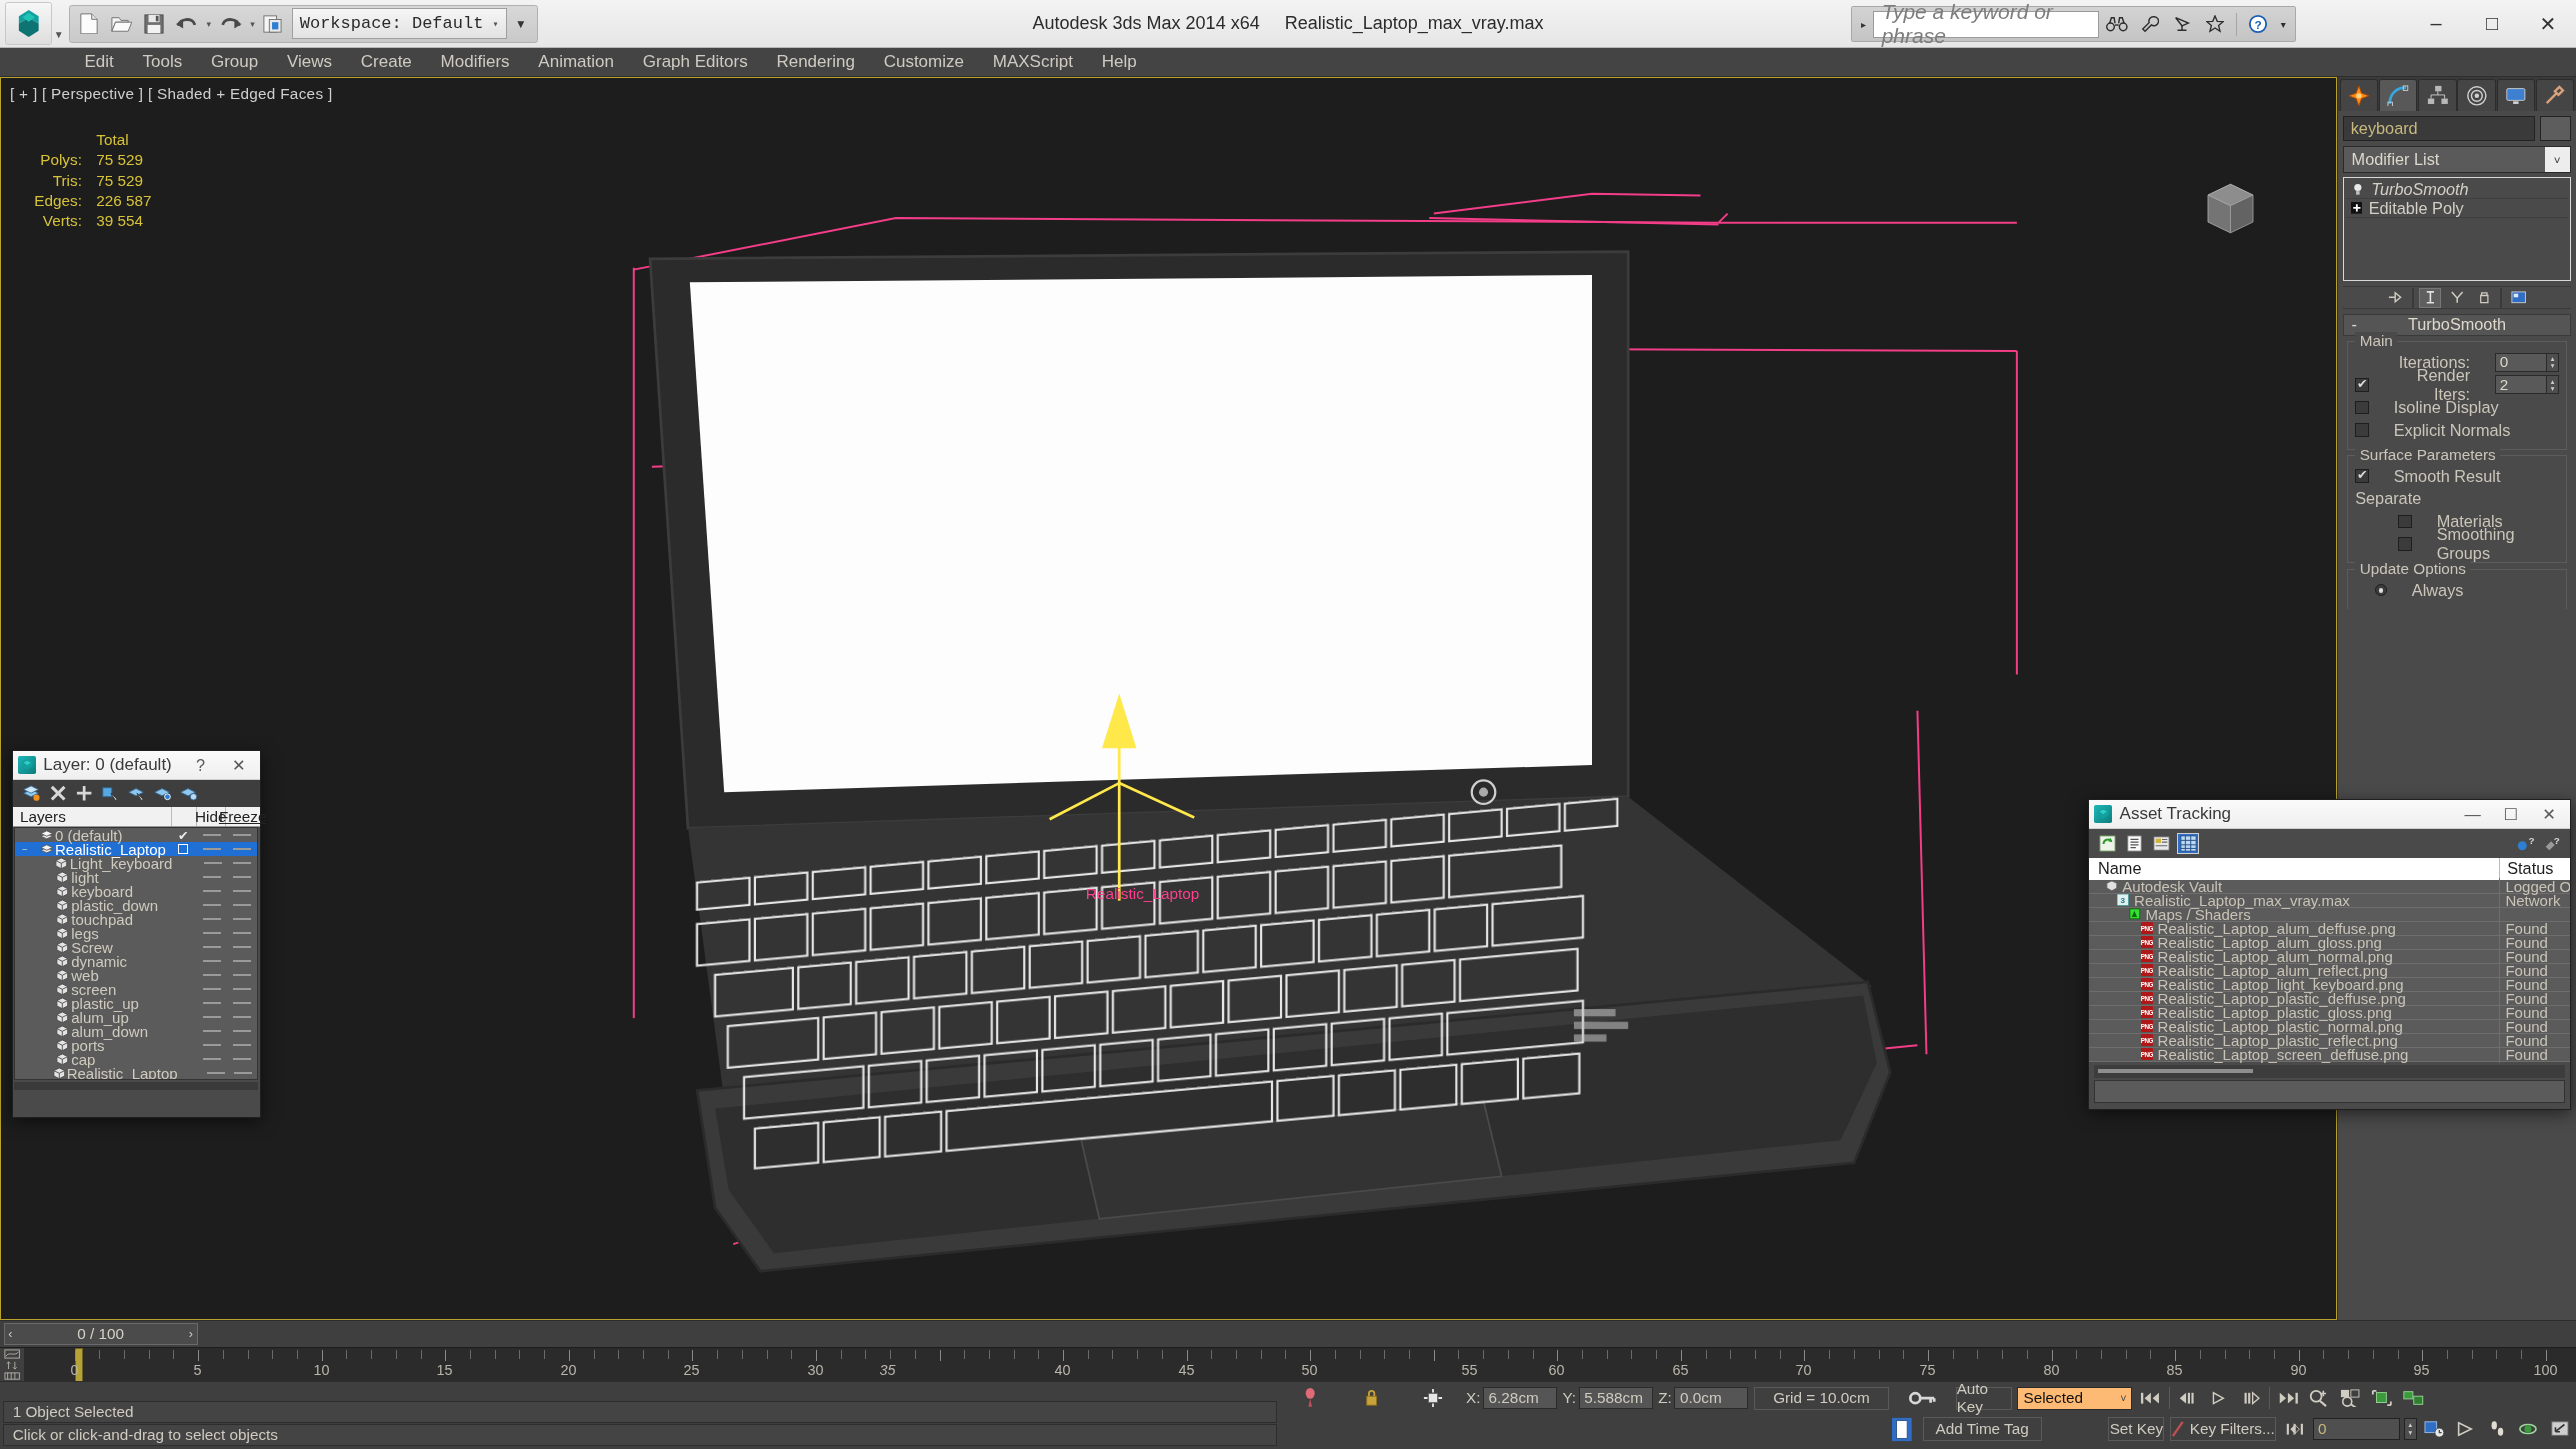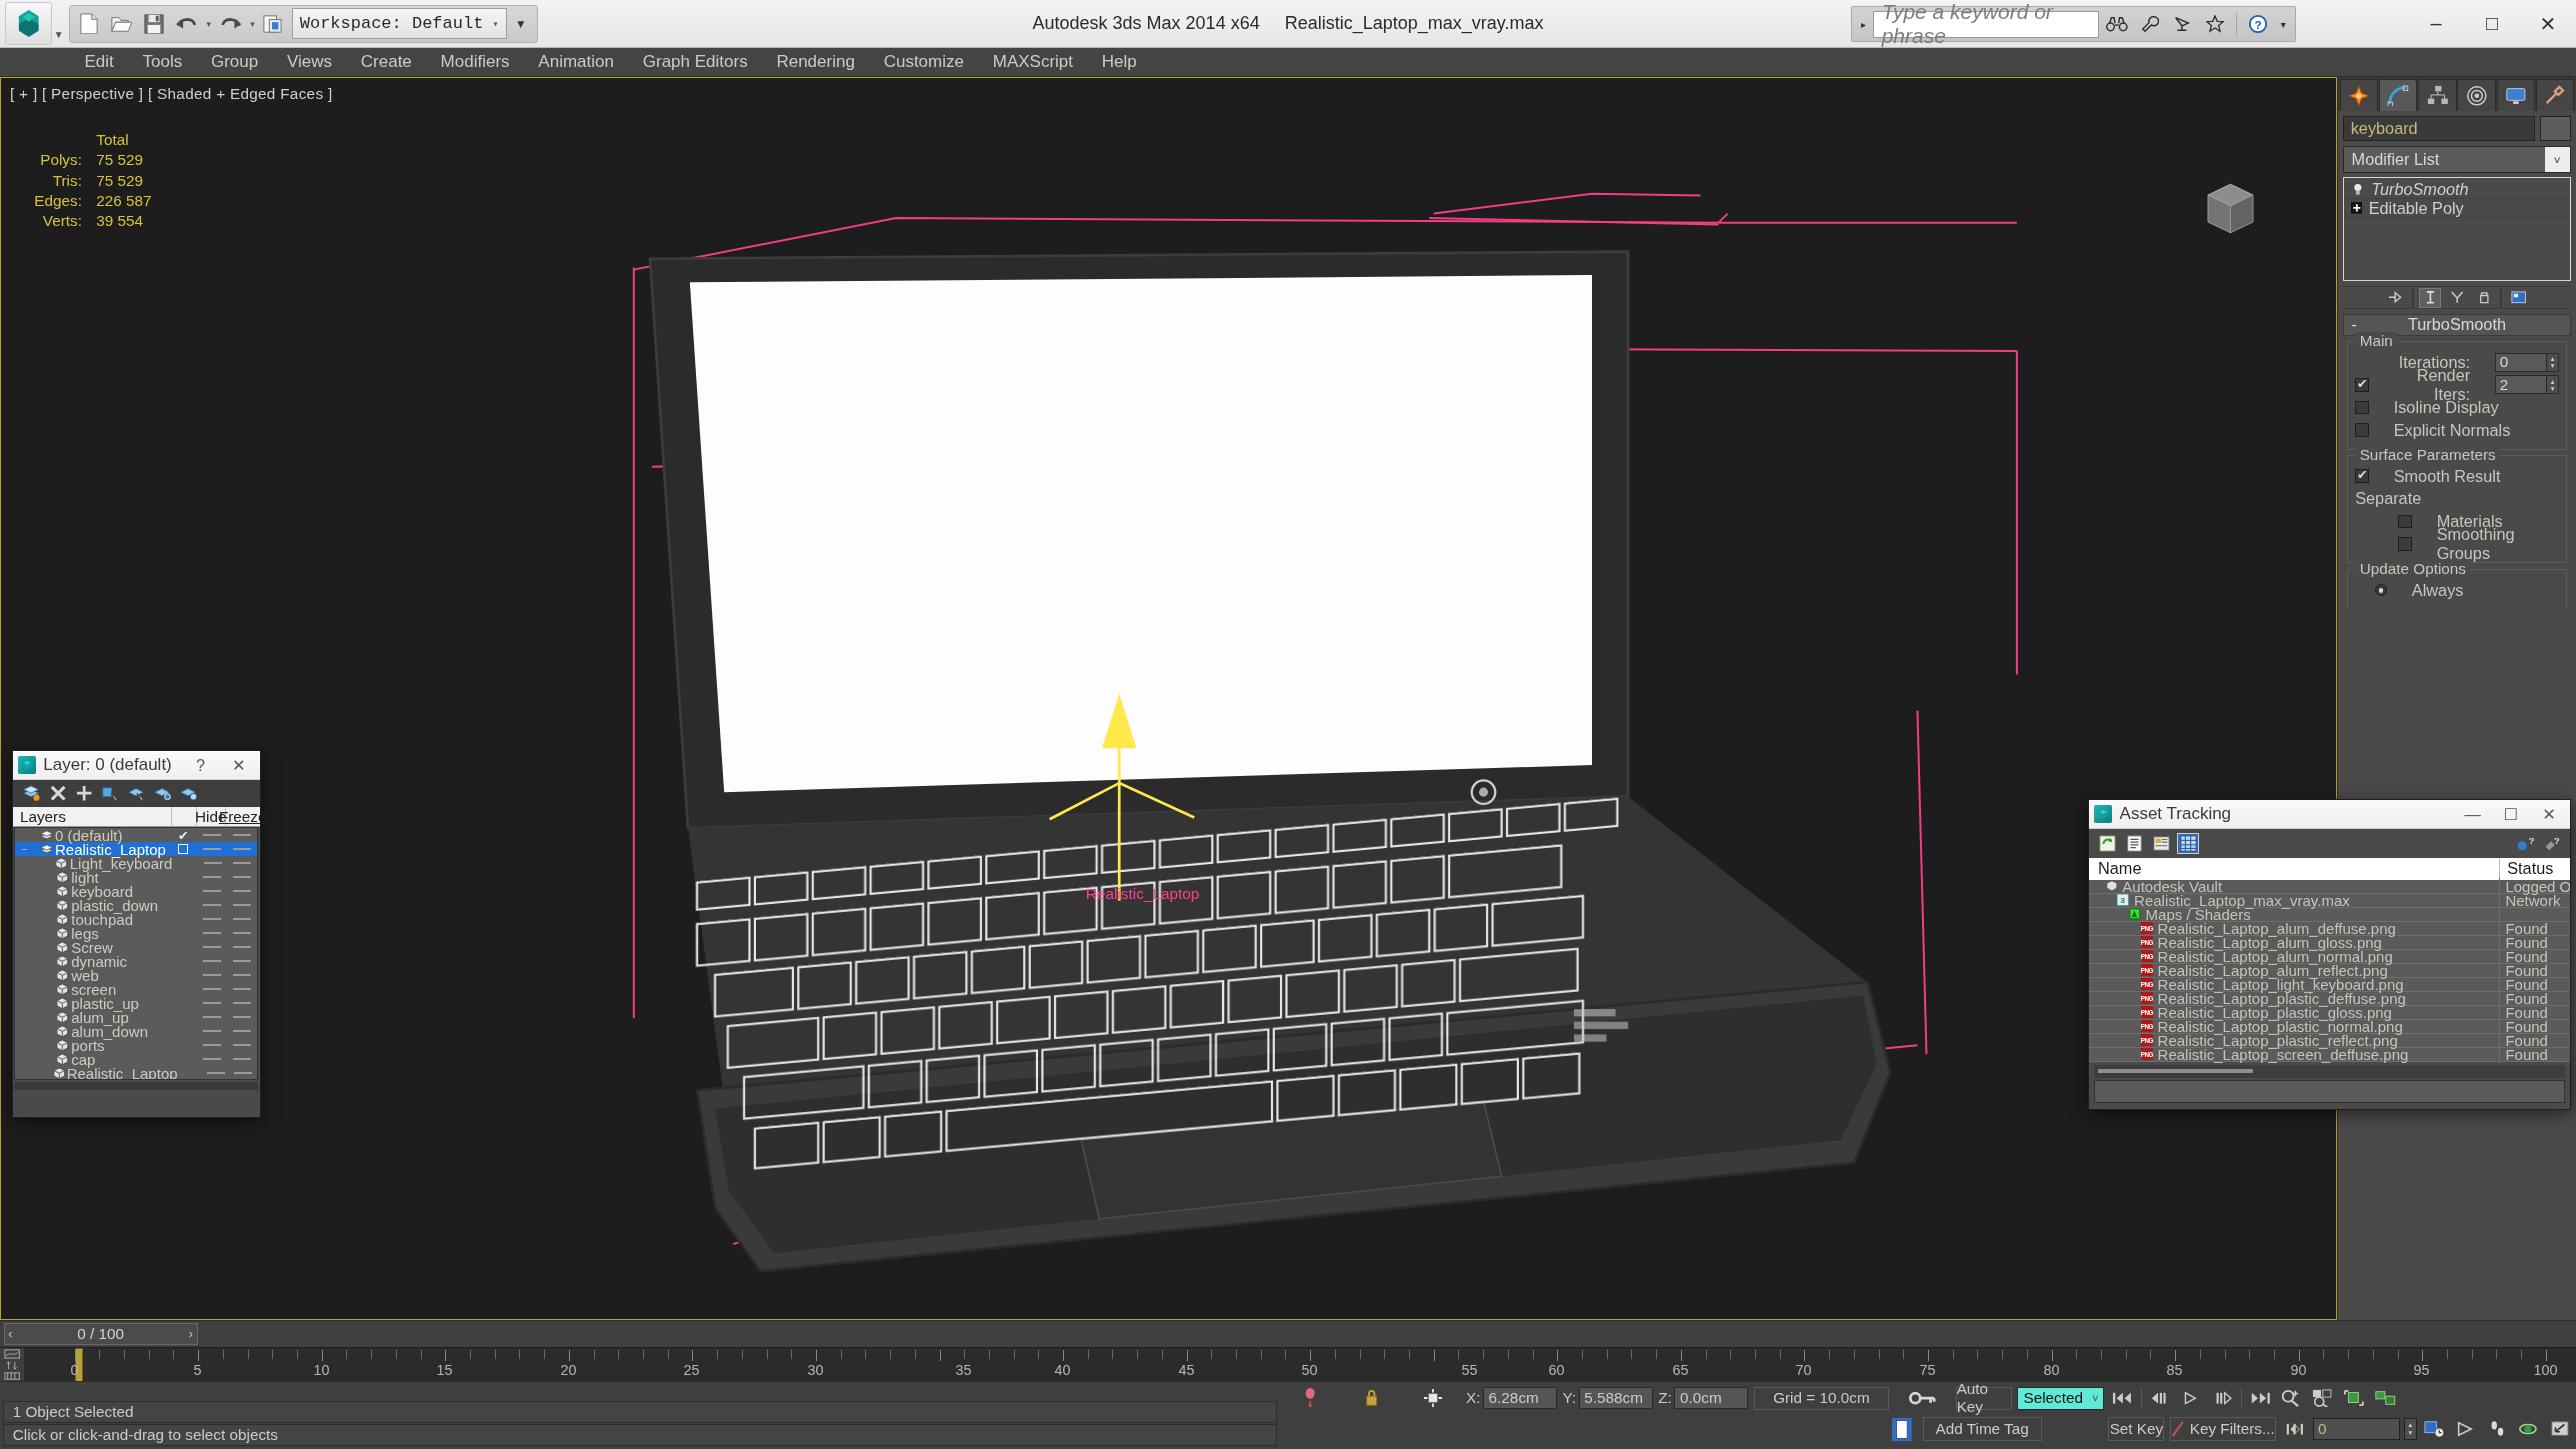--- a/index.html
+++ b/index.html
@@ -190,21 +190,21 @@
   .sa-r1{ height:29px; display:flex; align-items:center; gap:5.4px;}
   .sa-r2{ height:29px; display:flex; align-items:center; gap:5.4px;}
   .coordfld{ display:flex; align-items:center; gap:2.7px;}
   .coordfld .k{ color:#cfcbc0; font-size:15.3px;}
   .coordfld .v{ width:74px;height:21.7px;background:#555;border:0.9px solid #2a2a2a;color:#cfcbc0;font-size:15.3px;display:flex;align-items:center;padding:0 4.5px;}
   .gridbox{ height:23.5px; min-width:135px; border:0.9px solid #5a5a5a; display:flex;align-items:center;justify-content:center;color:#cfcbc0;font-size:15.3px;}
   .addtag{ height:23.5px; min-width:119px; border:0.9px solid #5a5a5a; display:flex;align-items:center;justify-content:center;color:#cfcbc0;font-size:15.3px;}
   .keybox{ width:56px; display:flex; align-items:center; justify-content:center;}
   .akcol{ display:flex; flex-direction:column; gap:1.8px;}
   .akbtn{ width:56px;height:23.5px;border:0.9px solid #5a5a5a;display:flex;align-items:center;justify-content:center;color:#cfcbc0;font-size:15.3px;}
-  .selsel{ width:87px;height:23.5px;background:#5eead4;color:#111;border:0.9px solid #2a2a2a;display:flex;align-items:center;padding:0 5.4px;font-size:15.3px;position:relative;}
+  .selsel{ width:115px;height:23.5px;background:#fdba74;color:#111;border:0.9px solid #2a2a2a;display:flex;align-items:center;padding:0 5.4px;font-size:15.3px;position:relative;}
   .selsel .cv{ position:absolute;right:4.5px;color:#444;font-size:10.8px;}
   .kfbtn{ height:23.5px;min-width:94px;border:0.9px solid #5a5a5a;display:flex;align-items:center;justify-content:center;color:#cfcbc0;font-size:15.3px; gap:4.5px;}
   .navgrp{ display:flex; align-items:center; gap:4.5px;}
   .navbtn{ width:27px;height:25px;display:flex;align-items:center;justify-content:center;color:#d0ccc2;}
   .vsep{ width:0.9px;height:21.7px;background:#5a5a5a;}
   .framefld{ width:87px;height:21.7px;background:#4f4f4f;border:0.9px solid #222;color:#c8b97f;font-size:15.3px;display:flex;align-items:center;padding:0 4.5px;}
 
   svg{ display:block; }
 </style>
 </head>
@@ -1337,21 +1337,21 @@
         <div class="tick" style="left: 718px;"></div>
         <div class="tick" style="left: 743px;"></div>
         <div class="tick" style="left: 767px;"></div>
         <div class="tick maj" style="left: 792px;"></div>
         <div class="tnum" style="left: 792px;">30</div>
         <div class="tick" style="left: 817px;"></div>
         <div class="tick" style="left: 841px;"></div>
         <div class="tick" style="left: 866px;"></div>
         <div class="tick" style="left: 891px;"></div>
         <div class="tick maj" style="left: 916px;"></div>
-        <div class="tnum" style="left: 940px;">35</div>
+        <div class="tnum" style="left: 864px; font-style: italic;">35</div>
         <div class="tick" style="left: 940px;"></div>
         <div class="tick" style="left: 965px;"></div>
         <div class="tick" style="left: 990px;"></div>
         <div class="tick" style="left: 1014px;"></div>
         <div class="tick maj" style="left: 1039px;"></div>
         <div class="tnum" style="left: 1039px;">40</div>
         <div class="tick" style="left: 1064px;"></div>
         <div class="tick" style="left: 1088px;"></div>
         <div class="tick" style="left: 1113px;"></div>
         <div class="tick" style="left: 1138px;"></div>

